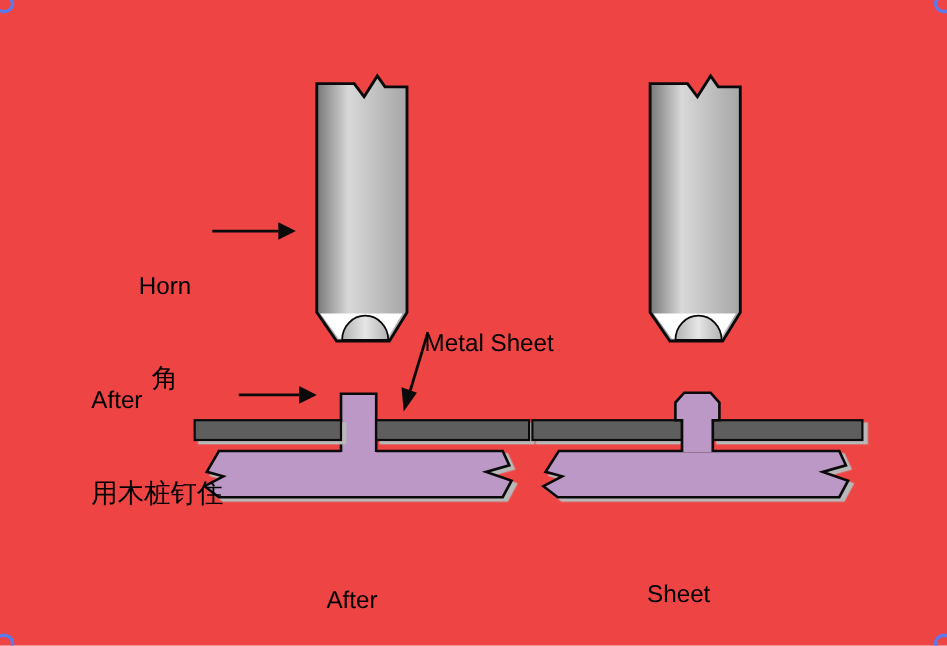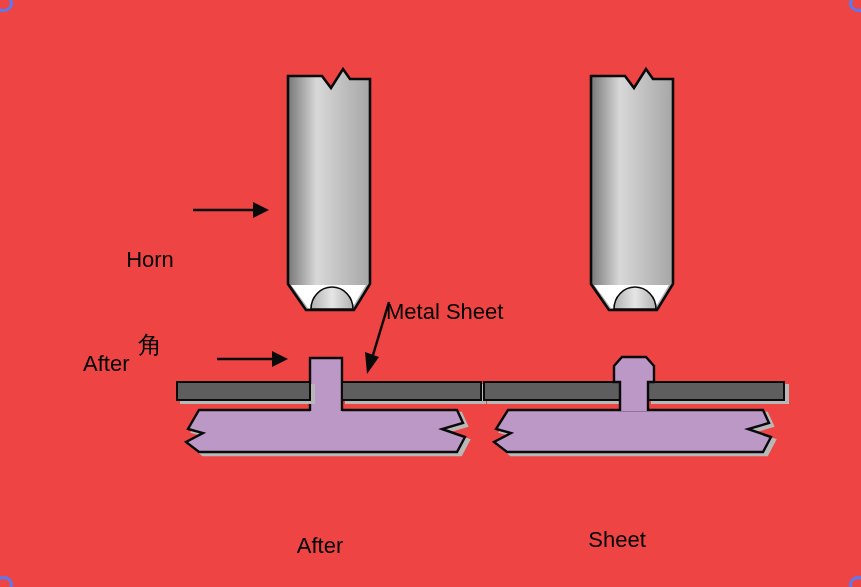--- a/index.html
+++ b/index.html
@@ -92,20 +92,21 @@
     <div>Horn</div>
     <div class="zh">角</div>
   </div>
 
   <div class="label" style="left: 386px; top: 242px;">
     <div>Metal Sheet</div>
   </div>
 
   <div class="label" style="left: 83px; top: 294px;">
     <div>After</div>
+    <div class="zh">用木桩钉住</div>
   </div>
 
   <div class="label center" style="left: 255px; top: 476px; width: 130px;">
     <div>After</div>
     
   </div>
 
   <div class="label center" style="left: 552px; top: 470px; width: 130px;">
     <div>Sheet</div>
     

